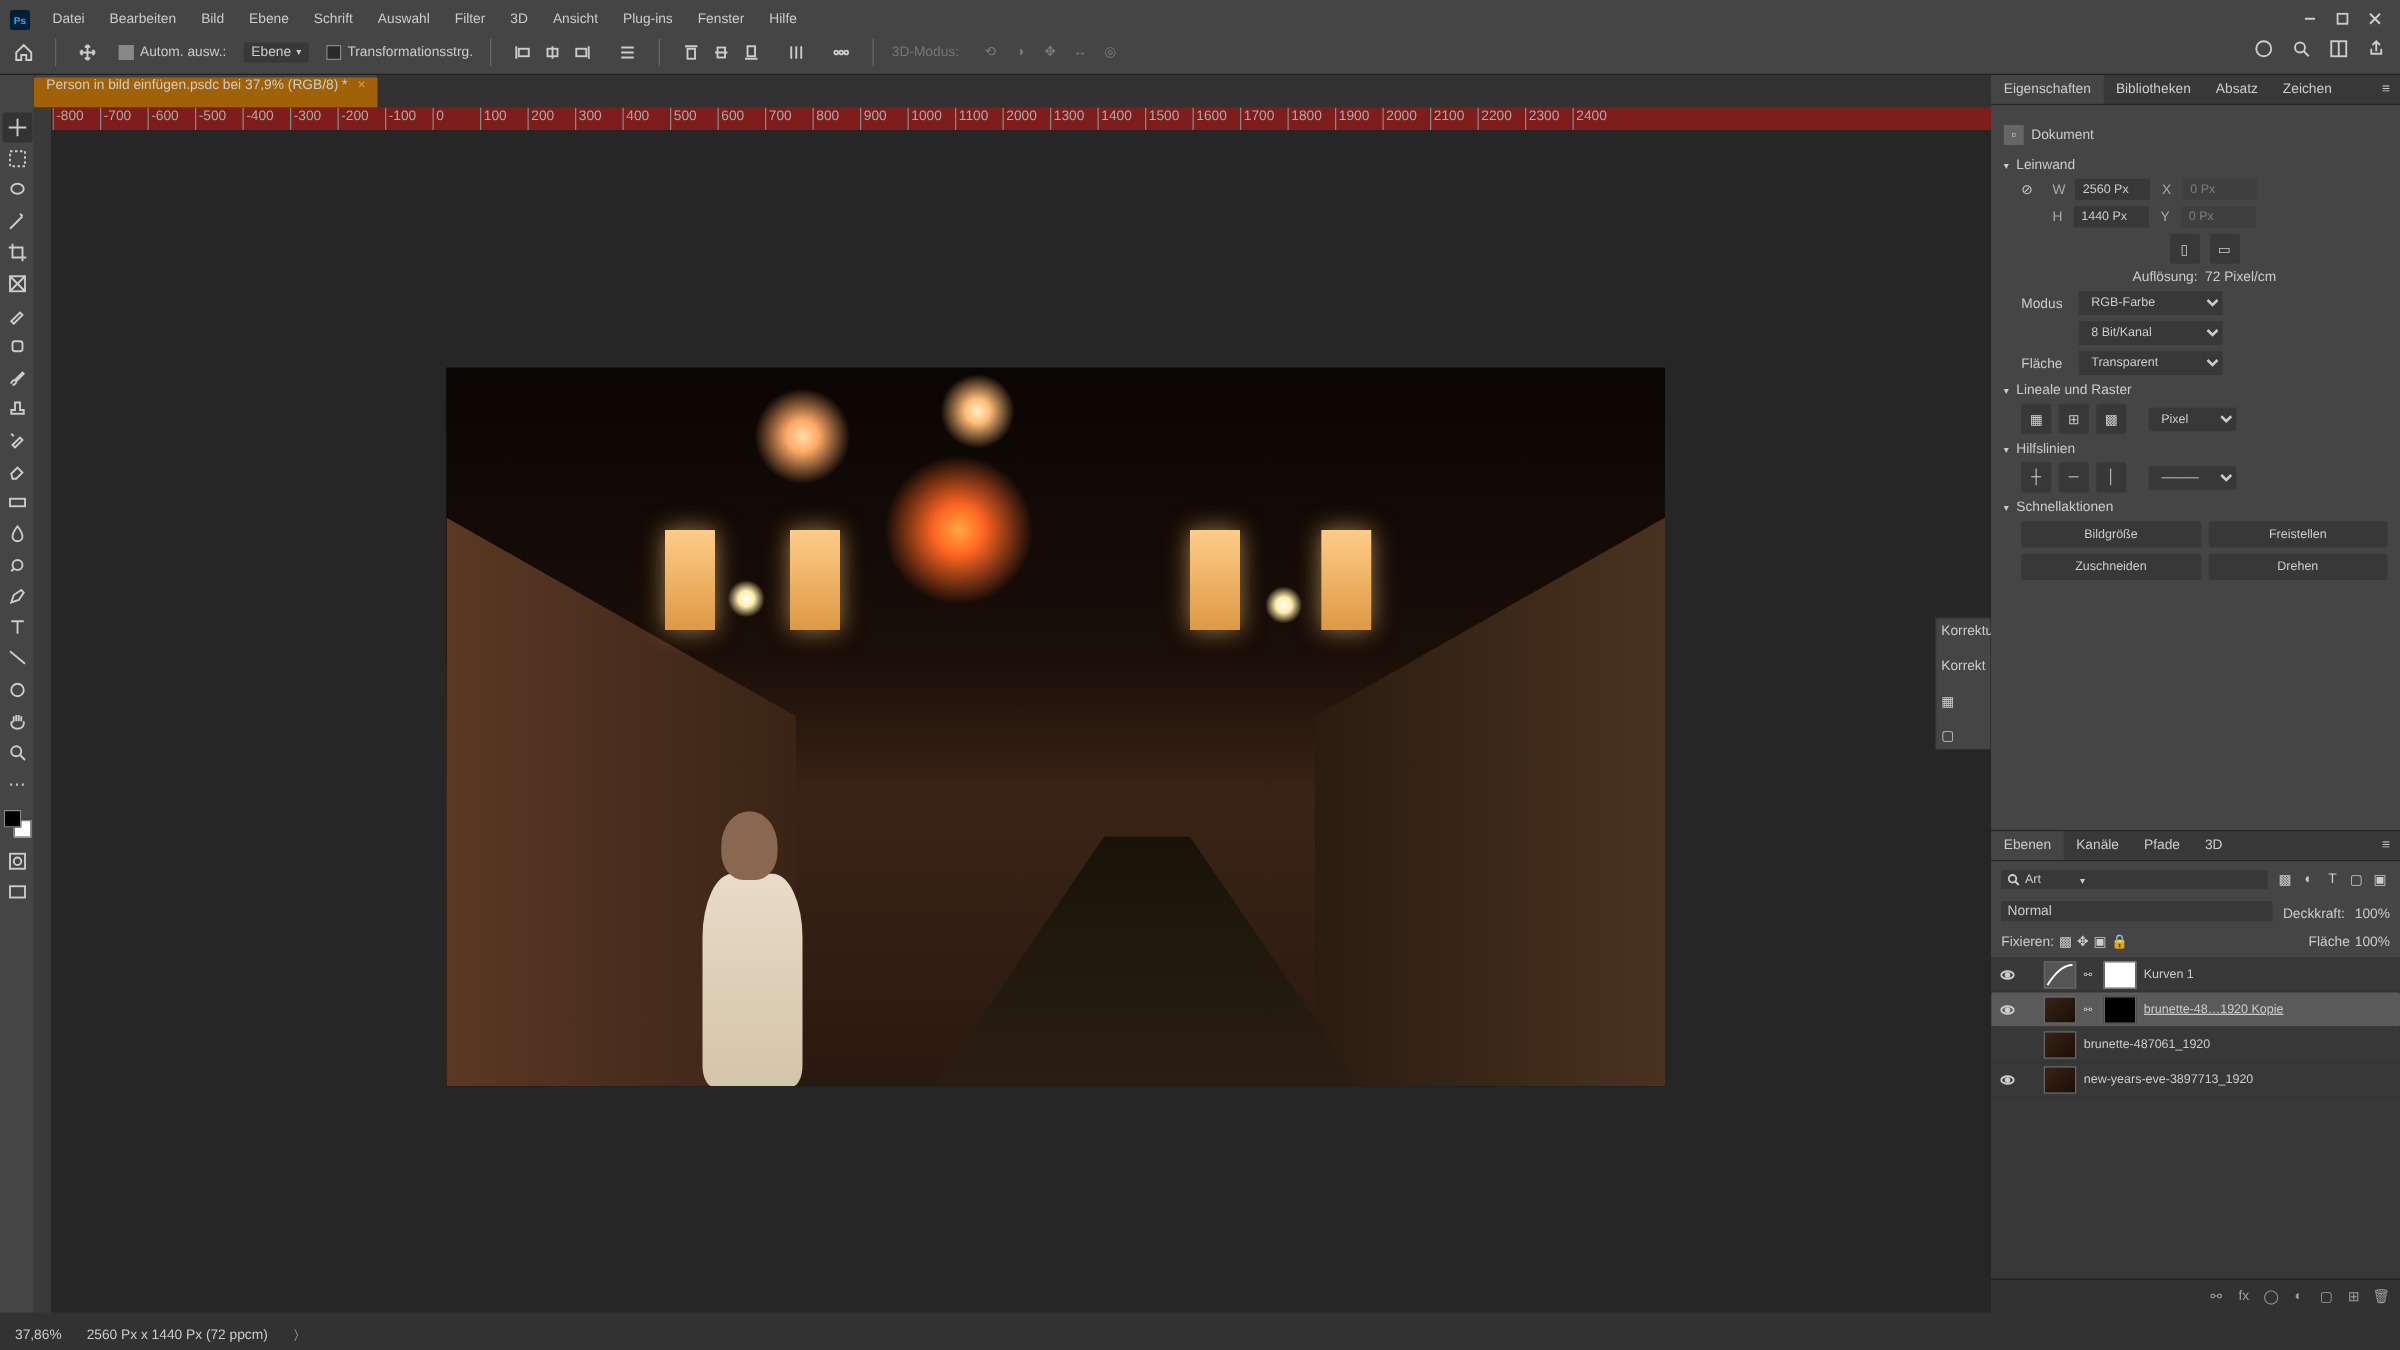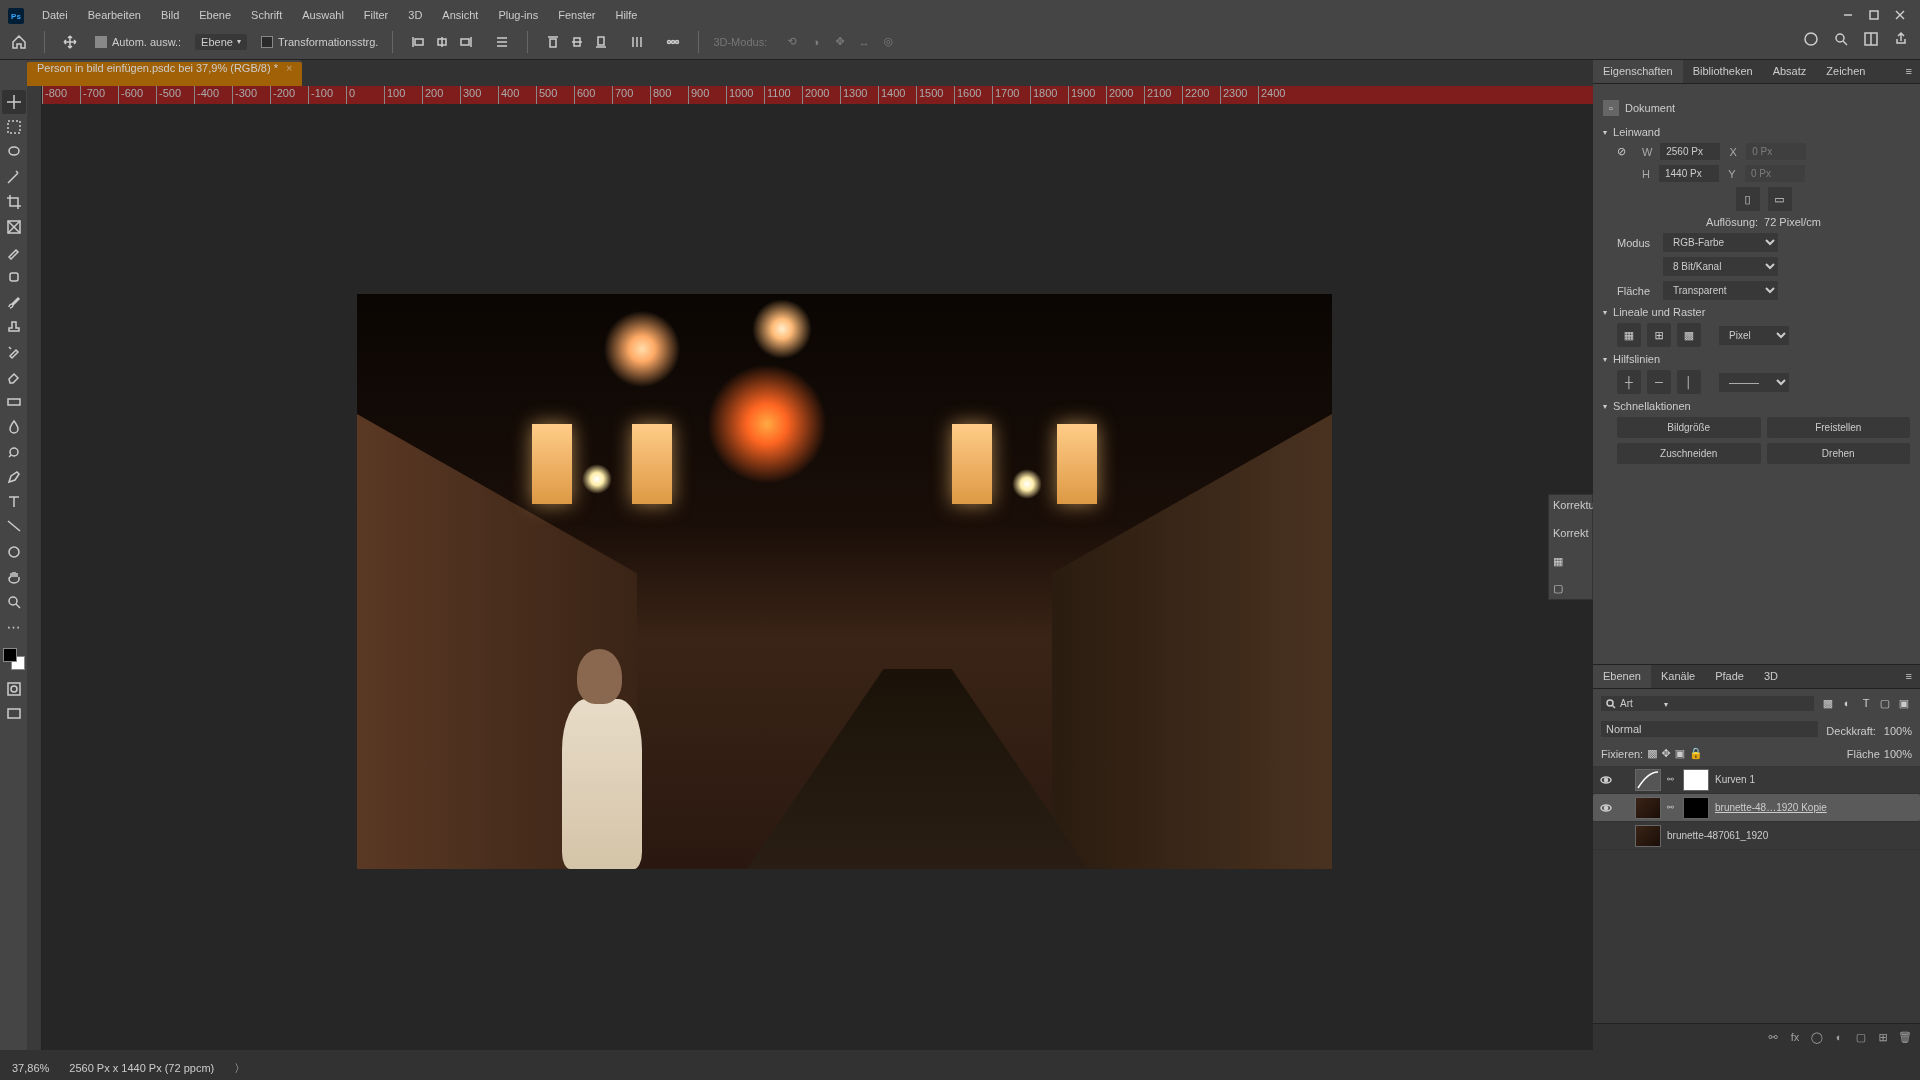--- a/index.html
+++ b/index.html
@@ -673,20 +673,31 @@
             <span class="link-ico">⚯</span>
             <div class="thumb" style="background: rgb(0, 0, 0);"></div>
             <div class="lname" style="text-decoration: underline;">brunette-48…1920 Kopie</div>
           </div>
           <div class="layer">
             <div class="eye"></div>
             <div style="width: 10px;"></div>
             <div class="thumb img-t"></div>
             <div class="lname">brunette-487061_1920</div>
           </div>
+          <div class="layer">
+            <div class="eye">
+              <svg width="12" height="12" viewBox="0 0 12 12">
+                <ellipse cx="6" cy="6" rx="5" ry="3"></ellipse>
+                <circle cx="6" cy="6" r="1.5" fill="#ccc"></circle>
+              </svg>
+            </div>
+            <div style="width: 10px;"></div>
+            <div class="thumb img-t"></div>
+            <div class="lname">new-years-eve-3897713_1920</div>
+          </div>
         </div>
       <div class="lay-foot">
         <div>⚯</div>
         <div>fx</div>
         <div>◯</div>
         <div>◐</div>
         <div>▢</div>
         <div>⊞</div>
         <div>🗑</div>
       </div>

